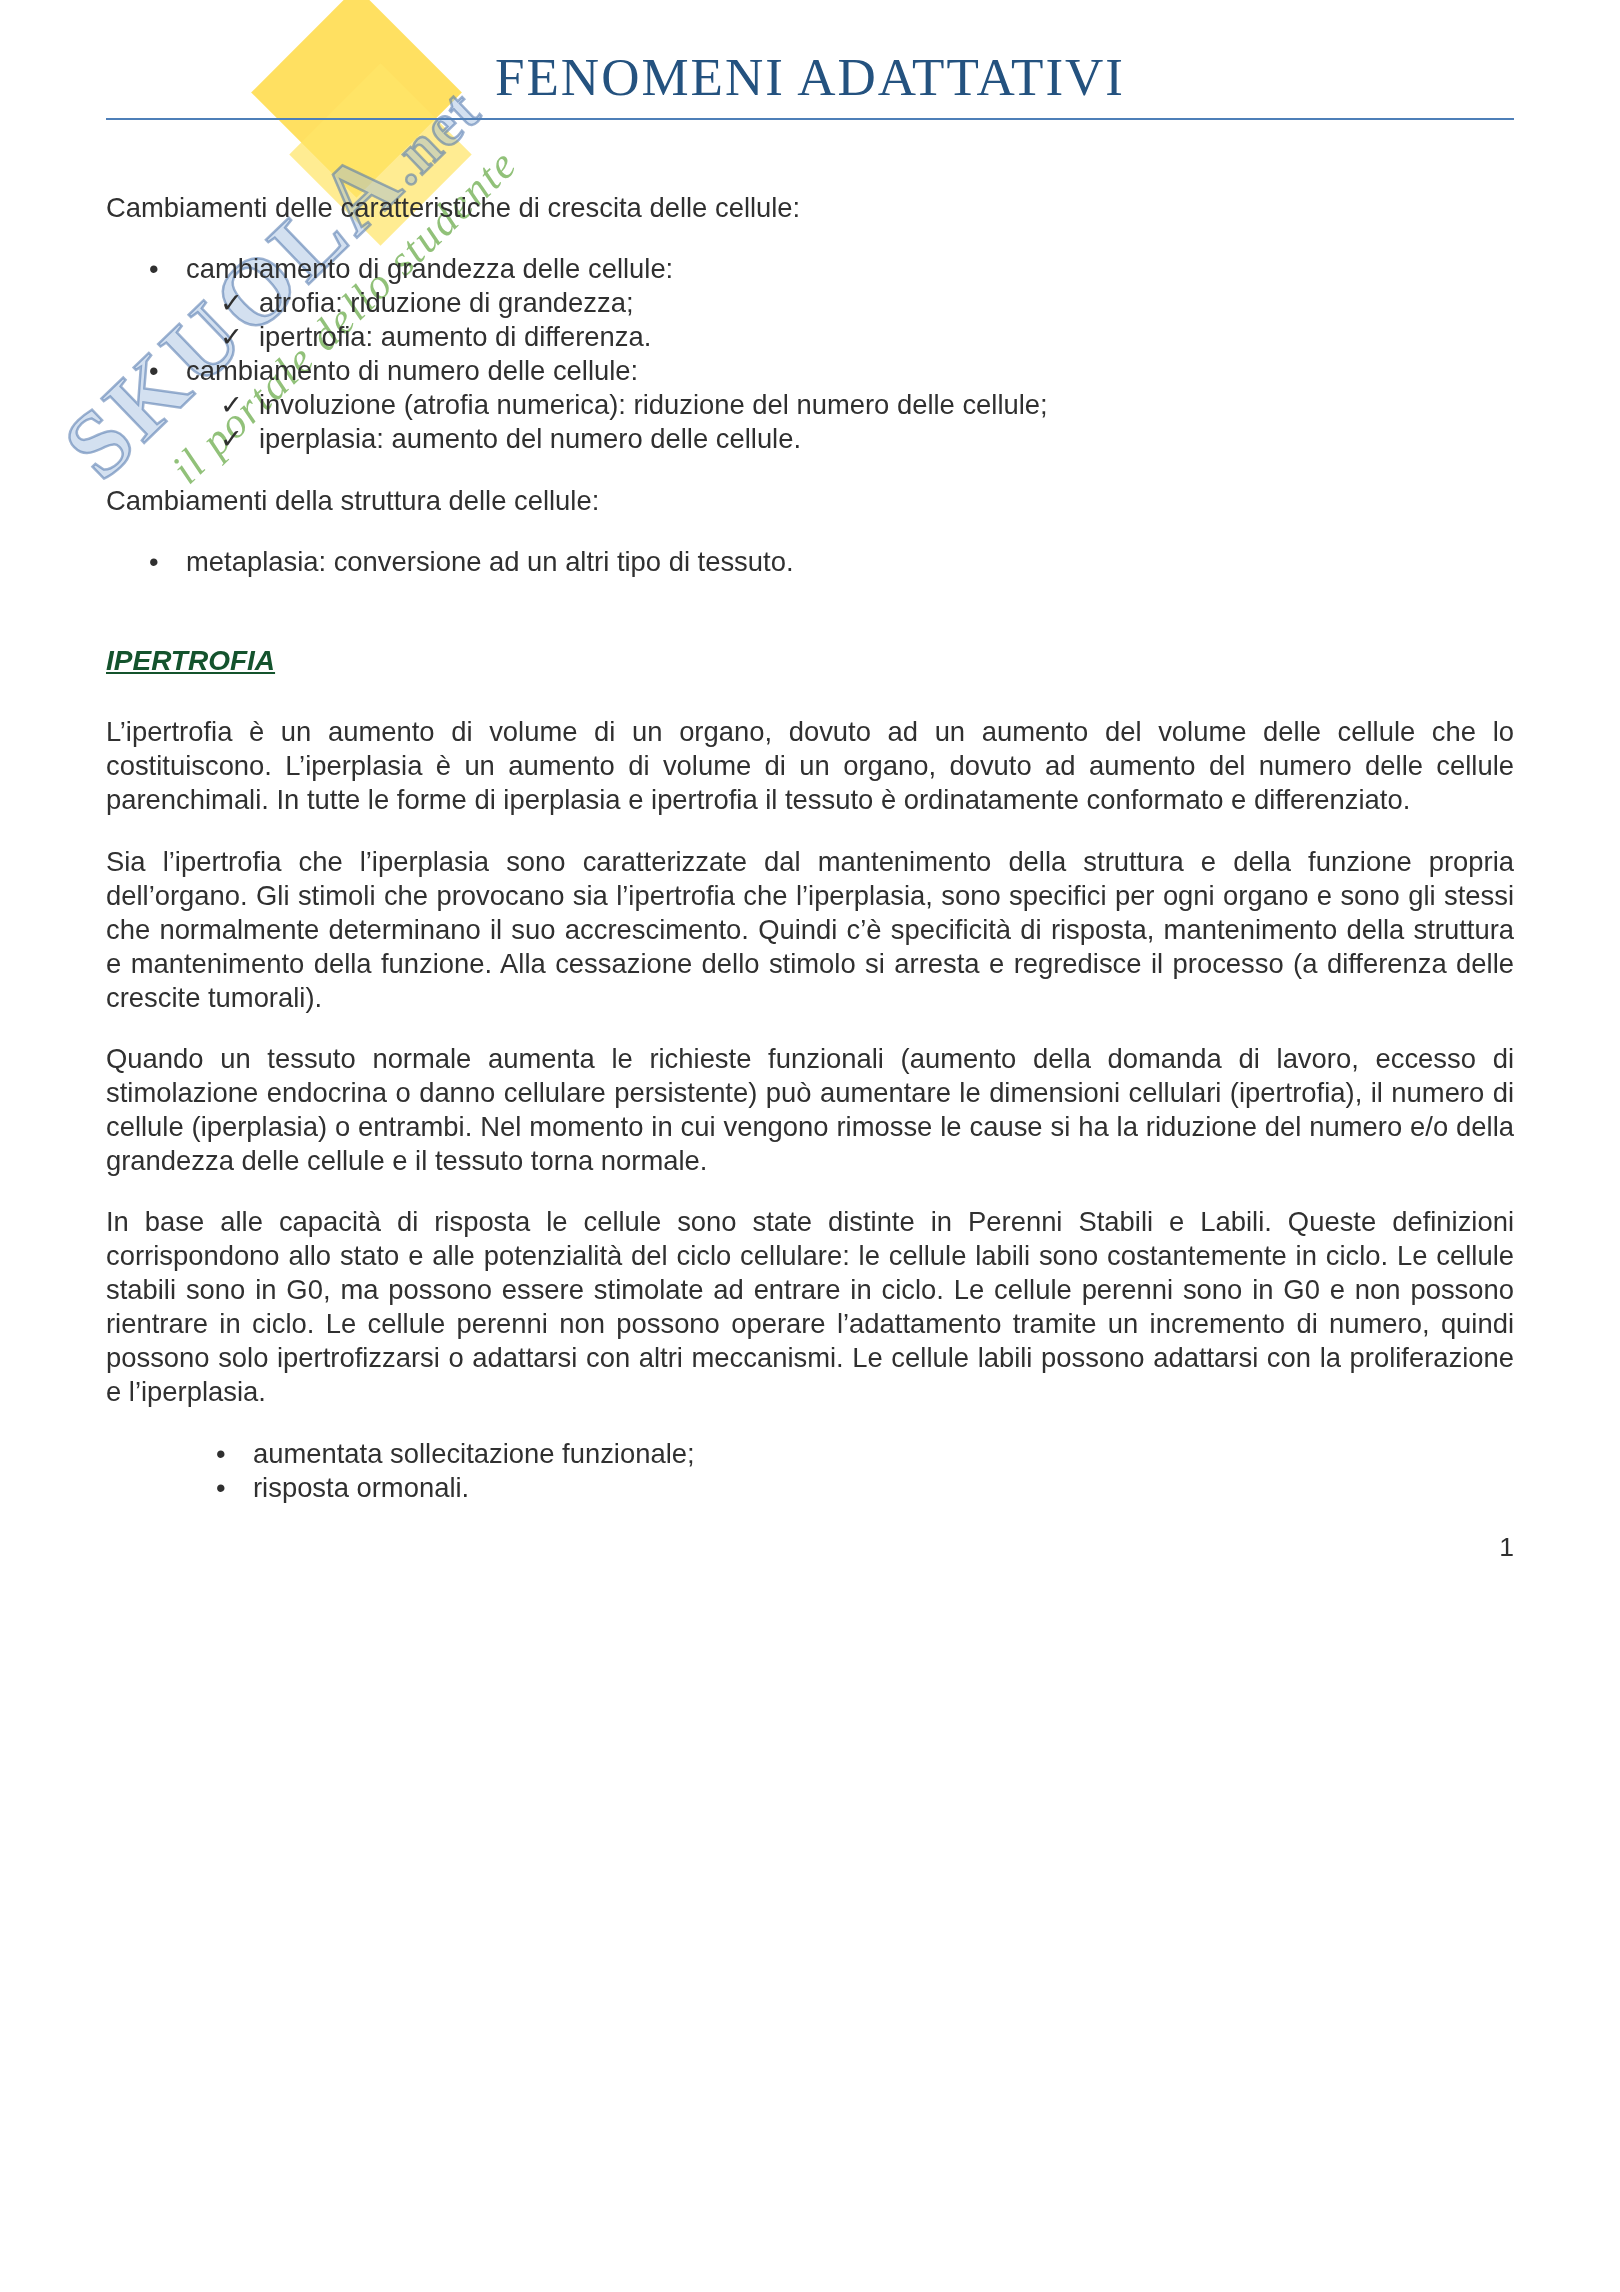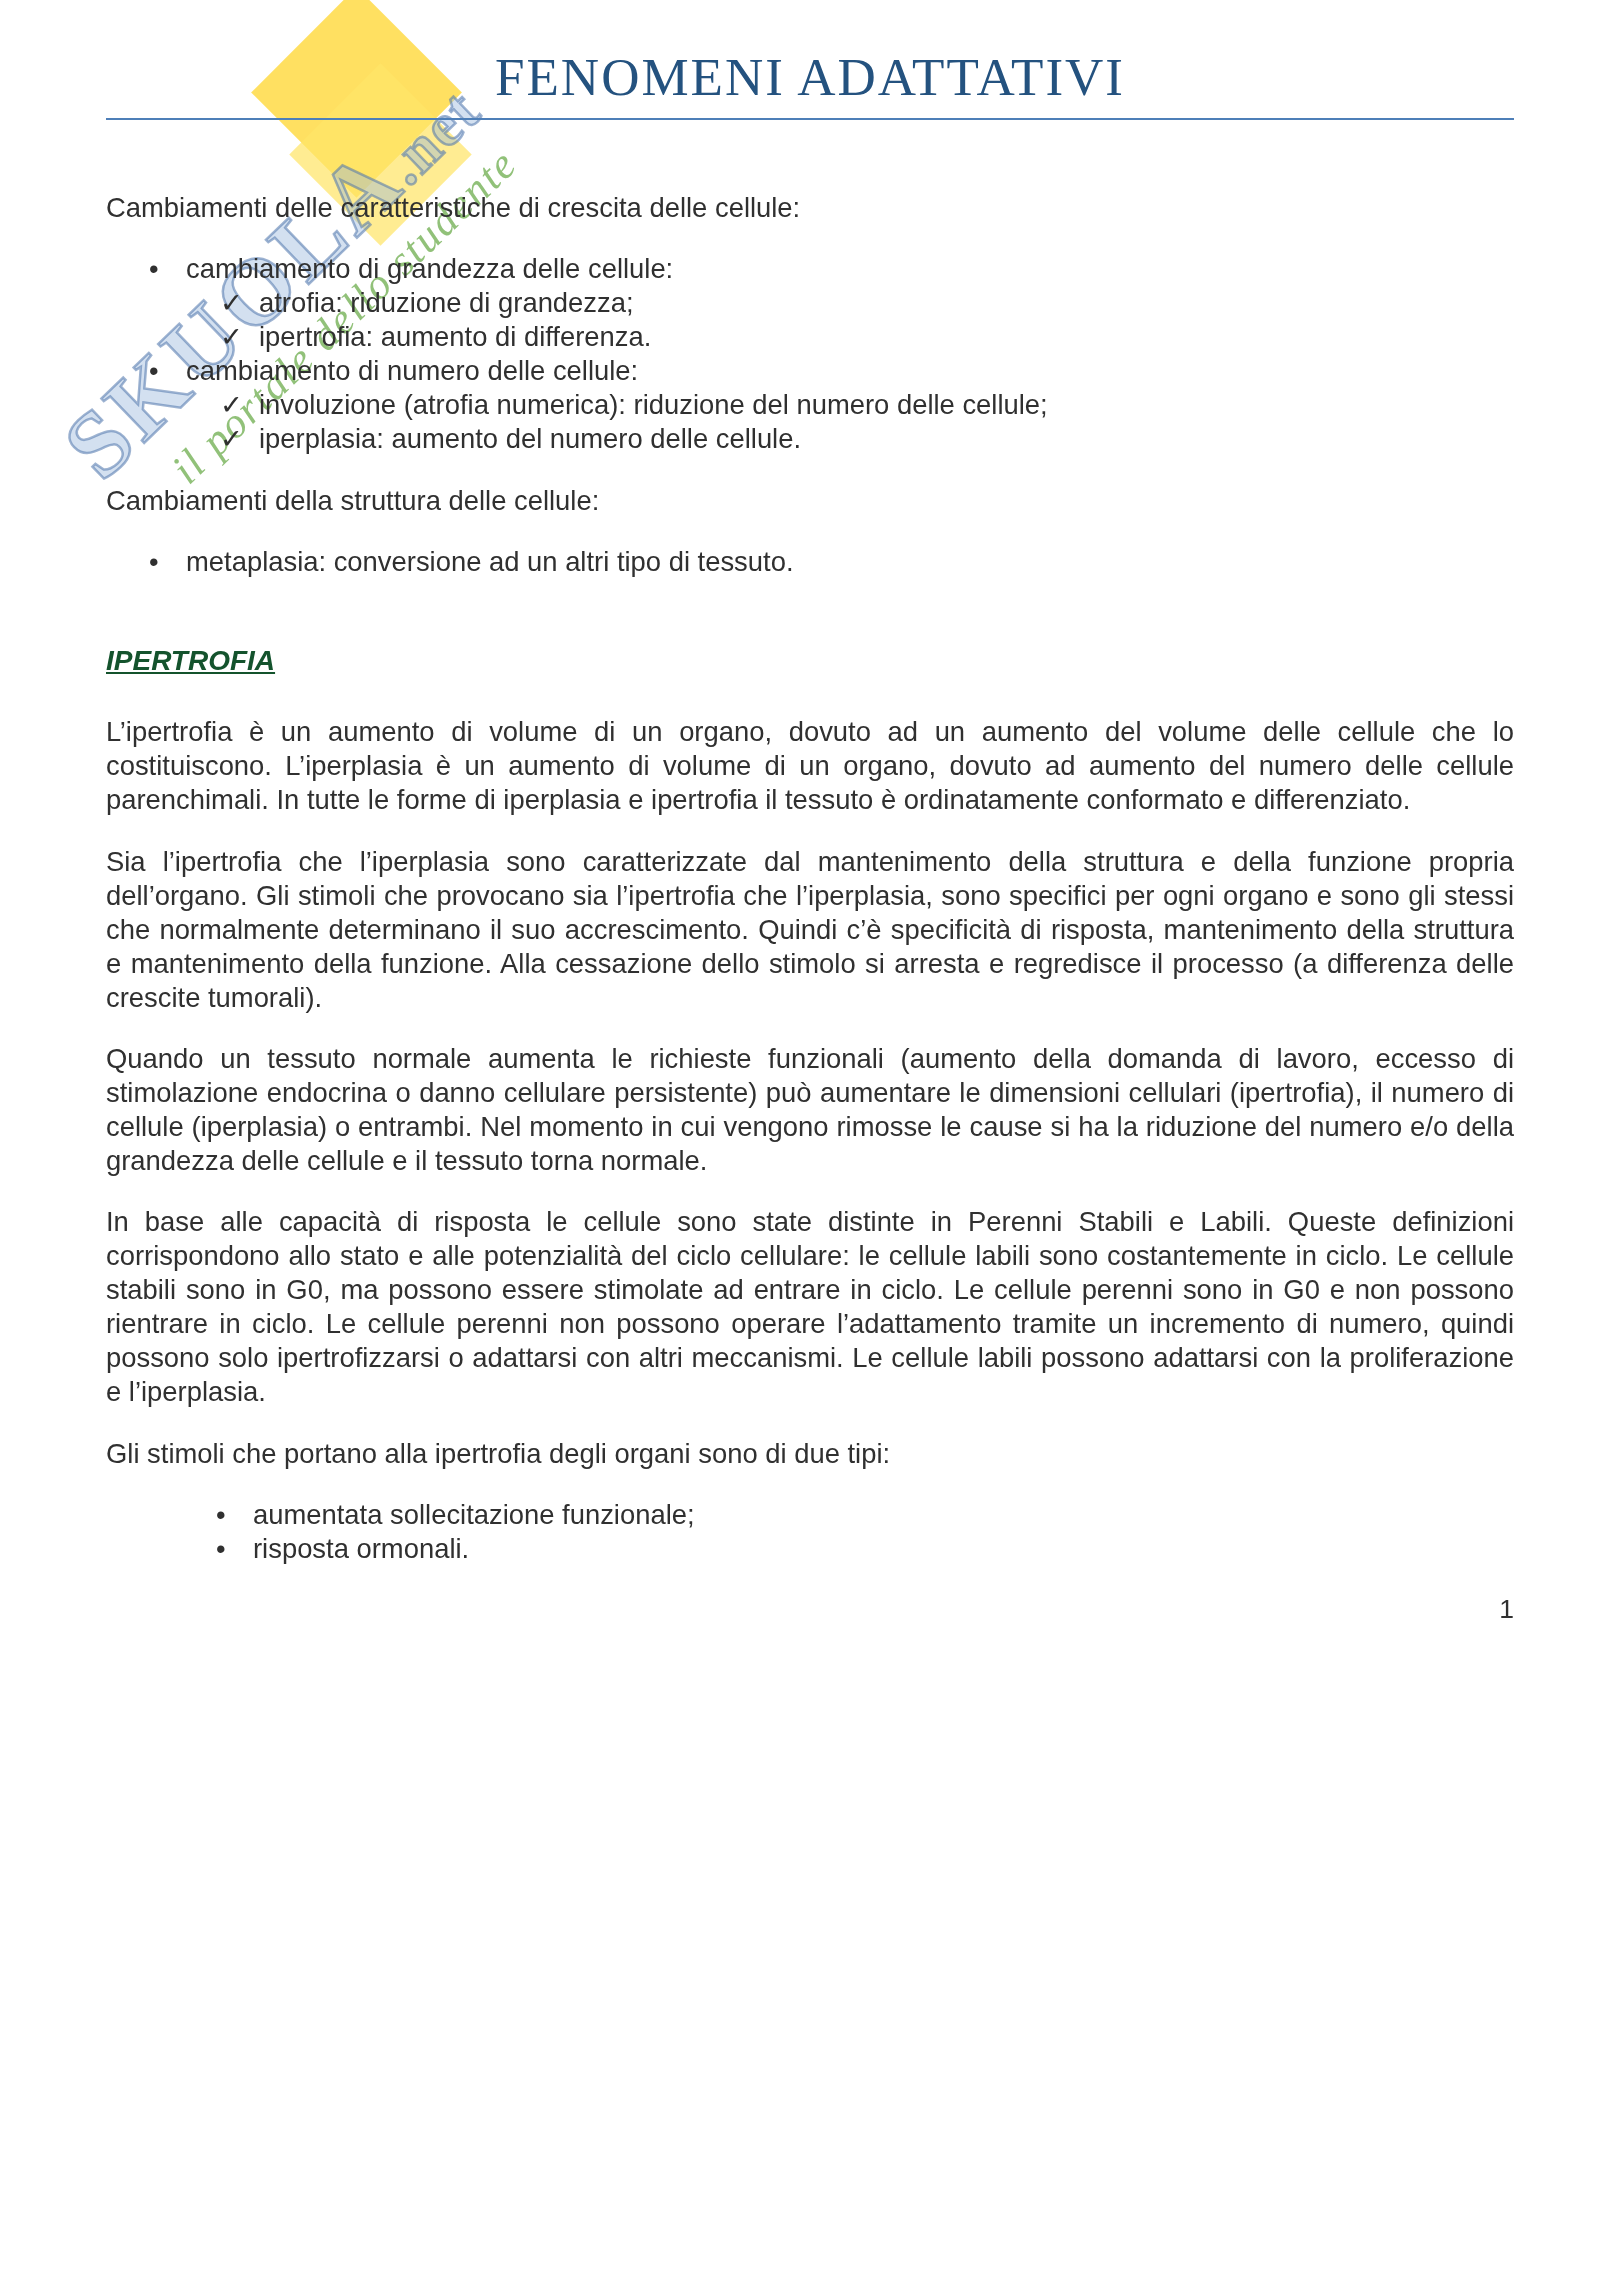--- a/index.html
+++ b/index.html
@@ -147,21 +147,20 @@
         </div>
       </div>
 
       <h2 class="heading">IPERTROFIA</h2>
 
       <p class="para">L’ipertrofia è un aumento di volume di un organo, dovuto ad un aumento del volume delle cellule che lo costituiscono. L’iperplasia è un aumento di volume di un organo, dovuto ad aumento del numero delle cellule parenchimali. In tutte le forme di iperplasia e ipertrofia il tessuto è ordinatamente conformato e differenziato.</p>
       <p class="para">Sia l’ipertrofia che l’iperplasia sono caratterizzate dal mantenimento della struttura e della funzione propria dell’organo.  Gli stimoli che provocano sia l’ipertrofia che l’iperplasia, sono specifici per ogni organo e sono gli stessi che normalmente determinano il suo accrescimento.   Quindi c’è specificità di risposta, mantenimento della struttura e mantenimento della funzione. Alla cessazione dello stimolo si arresta e regredisce il processo (a differenza delle crescite tumorali).</p>
       <p class="para">Quando un tessuto normale aumenta le richieste funzionali (aumento della domanda di lavoro, eccesso di stimolazione endocrina o danno cellulare persistente) può aumentare le dimensioni cellulari (ipertrofia), il numero di cellule (iperplasia) o entrambi. Nel momento in cui vengono rimosse le cause si ha la riduzione del numero e/o della grandezza delle cellule e il tessuto torna normale.</p>
       <p class="para">In base alle capacità di risposta le cellule sono state distinte in Perenni Stabili e Labili. Queste definizioni corrispondono allo stato e alle potenzialità del ciclo cellulare: le cellule labili sono costantemente in ciclo. Le cellule stabili sono in G0, ma possono essere stimolate ad entrare in ciclo. Le cellule perenni sono in G0 e non possono rientrare in ciclo. Le cellule perenni non possono operare l’adattamento tramite un incremento di numero, quindi possono solo ipertrofizzarsi o adattarsi con altri meccanismi. Le cellule labili possono adattarsi con la proliferazione e l’iperplasia.</p>
 
-      <p class="lead">Gli stimoli che portano alla ipertrofia degli organi sono di due tipi:</p>
 
       <div class="list stimuli">
         <div class="li li-stim">
           <span class="b">•</span>
           <span>aumentata sollecitazione funzionale;</span>
         </div>
         <div class="li li-stim">
           <span class="b">•</span>
           <span>risposta ormonali.</span>
         </div>

